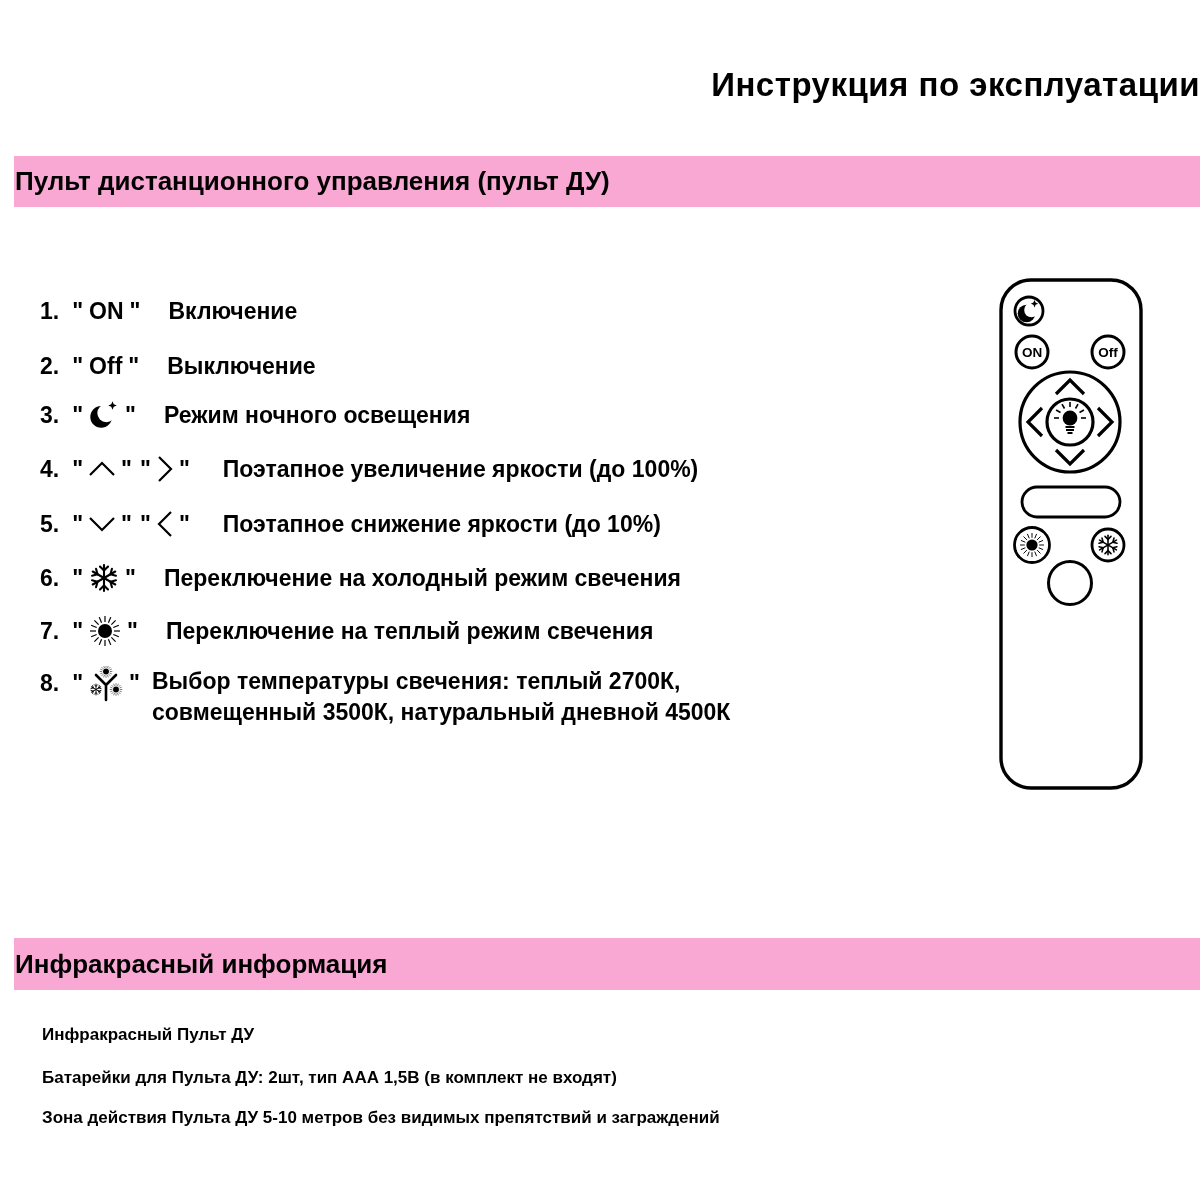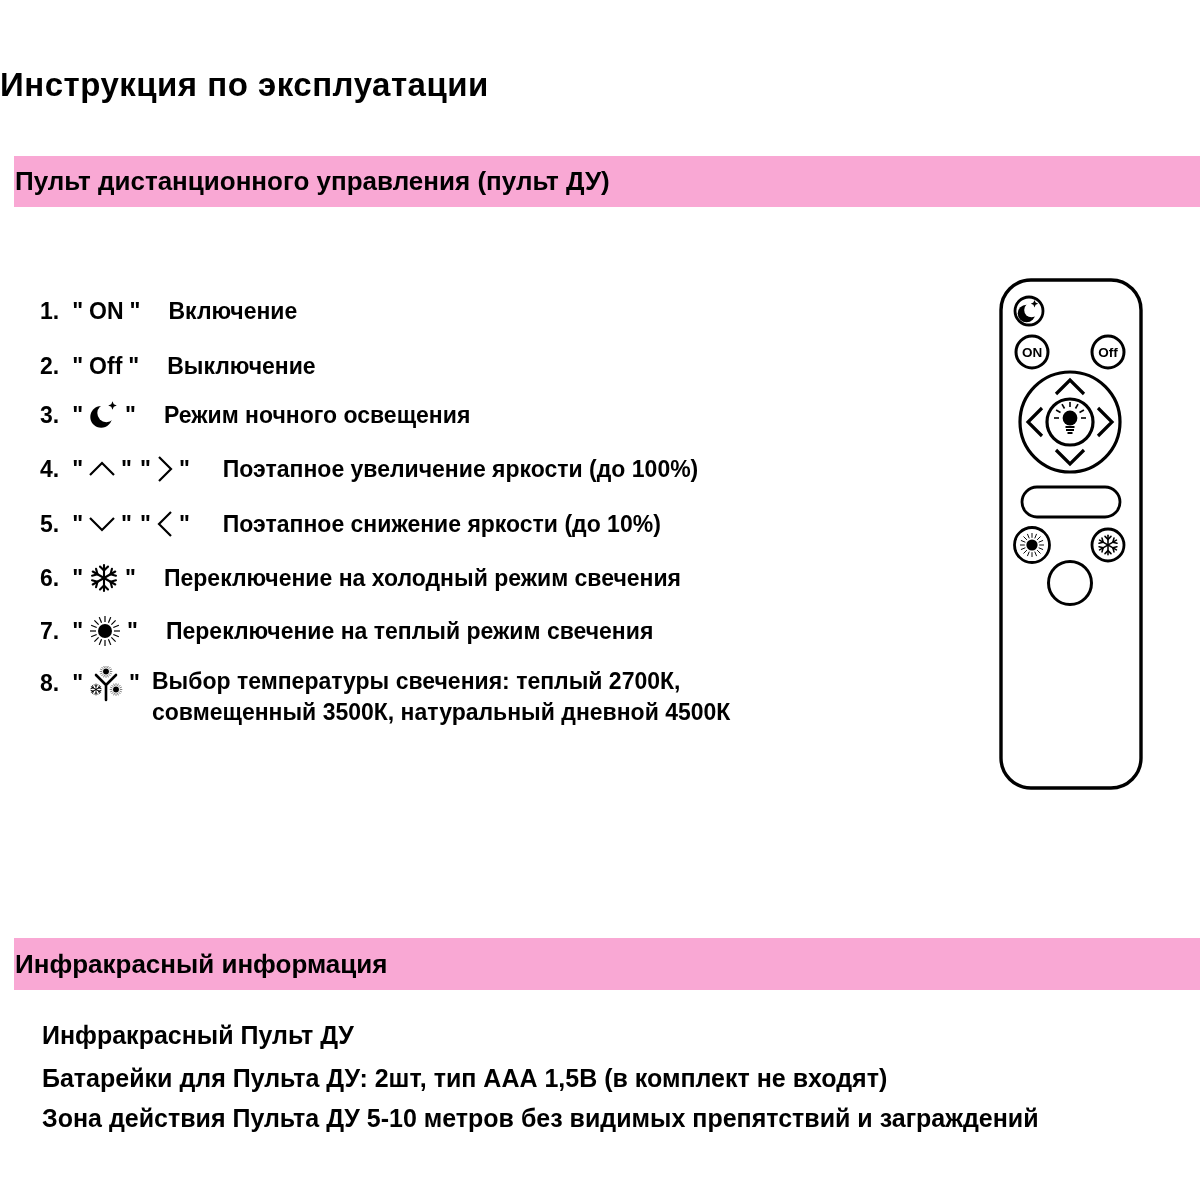--- a/index.html
+++ b/index.html
@@ -2,21 +2,21 @@
 <html><head>
 <meta charset="utf-8">
 <style>
   html,body{margin:0;padding:0;background:#fff;}
   .page{
     position:relative;width:1200px;height:1200px;background:#ffffff;
     font-family:"Liberation Sans",sans-serif;font-weight:700;color:#000;
     overflow:hidden;
   }
   .title{
-    position:absolute;top:66px;left:0;width:100%;text-align:left;
+    position:absolute;top:66px;left:0;width:100%;text-align:right;
     font-size:33px;letter-spacing:0.5px;
   }
   .bar{
     position:absolute;left:14px;right:0;background:#f9a8d4;
     display:flex;align-items:center;padding-left:1px;font-size:26px;
   }
   .bar-remote{top:156px;height:51px;}
   .bar-tech{top:938px;height:52px;}
   .item{
     position:absolute;left:40px;display:flex;align-items:center;
@@ -24,21 +24,21 @@
   }
   .item .num{margin-right:9px;}
   .item .q{margin:0 4px;}
   .item .lbl{margin:0 2px;}
   .item .desc{margin-left:24px;}
   .item .desc-gap{margin-left:29px;}
   .icon{display:inline-flex;align-items:center;justify-content:center;}
   .item8{align-items:flex-start;height:auto;}
   .item8 .num,.item8 .q{line-height:34px;}
   .item8 .desc2{margin-left:8px;line-height:31px;display:inline-block;}
-  .tech-line{position:absolute;left:42px;font-size:25px;line-height:30px;white-space:nowrap;}
+  .tech-line{position:absolute;left:42px;font-size:17px;line-height:30px;white-space:nowrap;}
   svg{display:block;}
   .remote{position:absolute;left:998px;top:277px;}
 </style>
 </head>
 <body>
 
 <div class="page">
 
   <svg width="0" height="0" style="position:absolute" aria-hidden="true">
     <defs>

